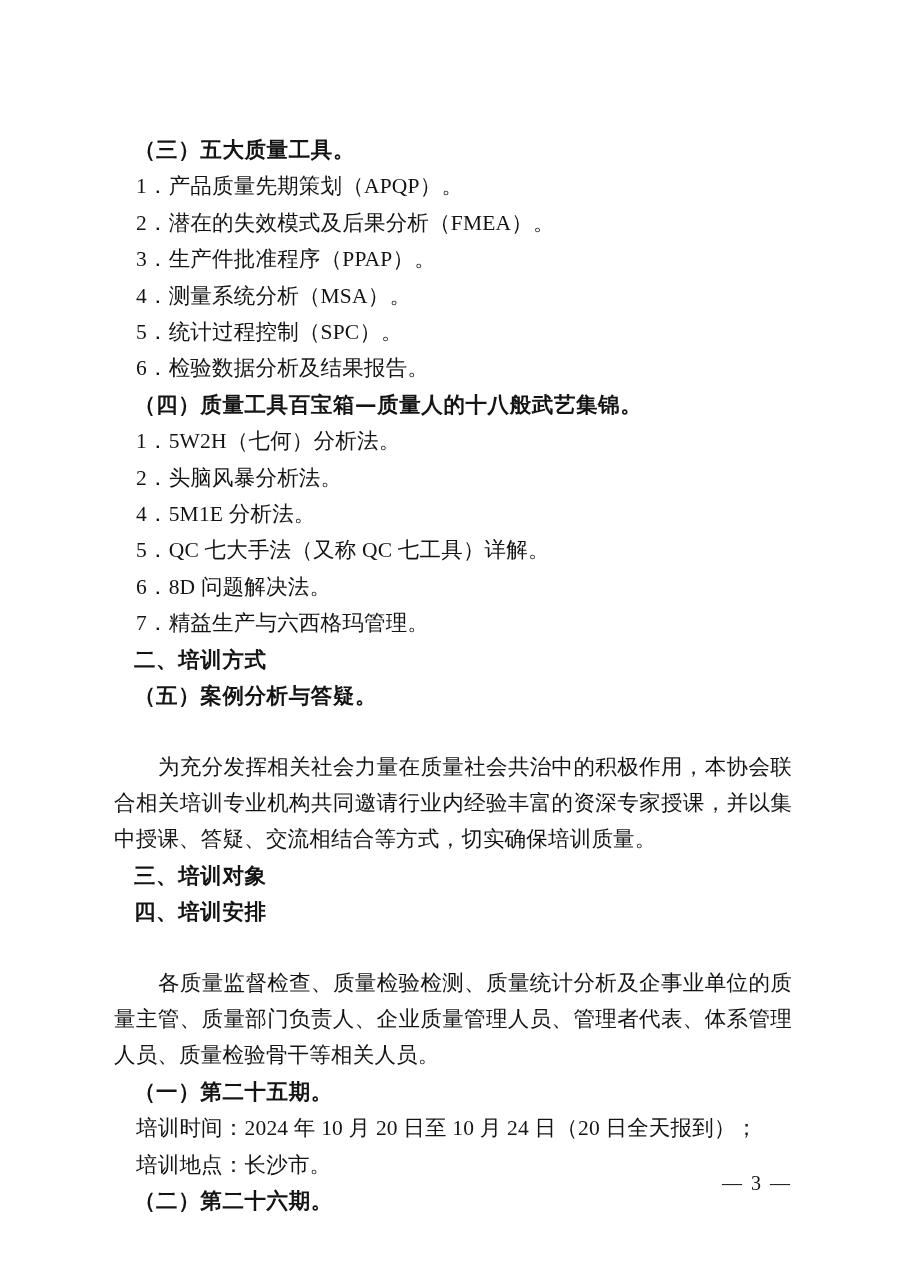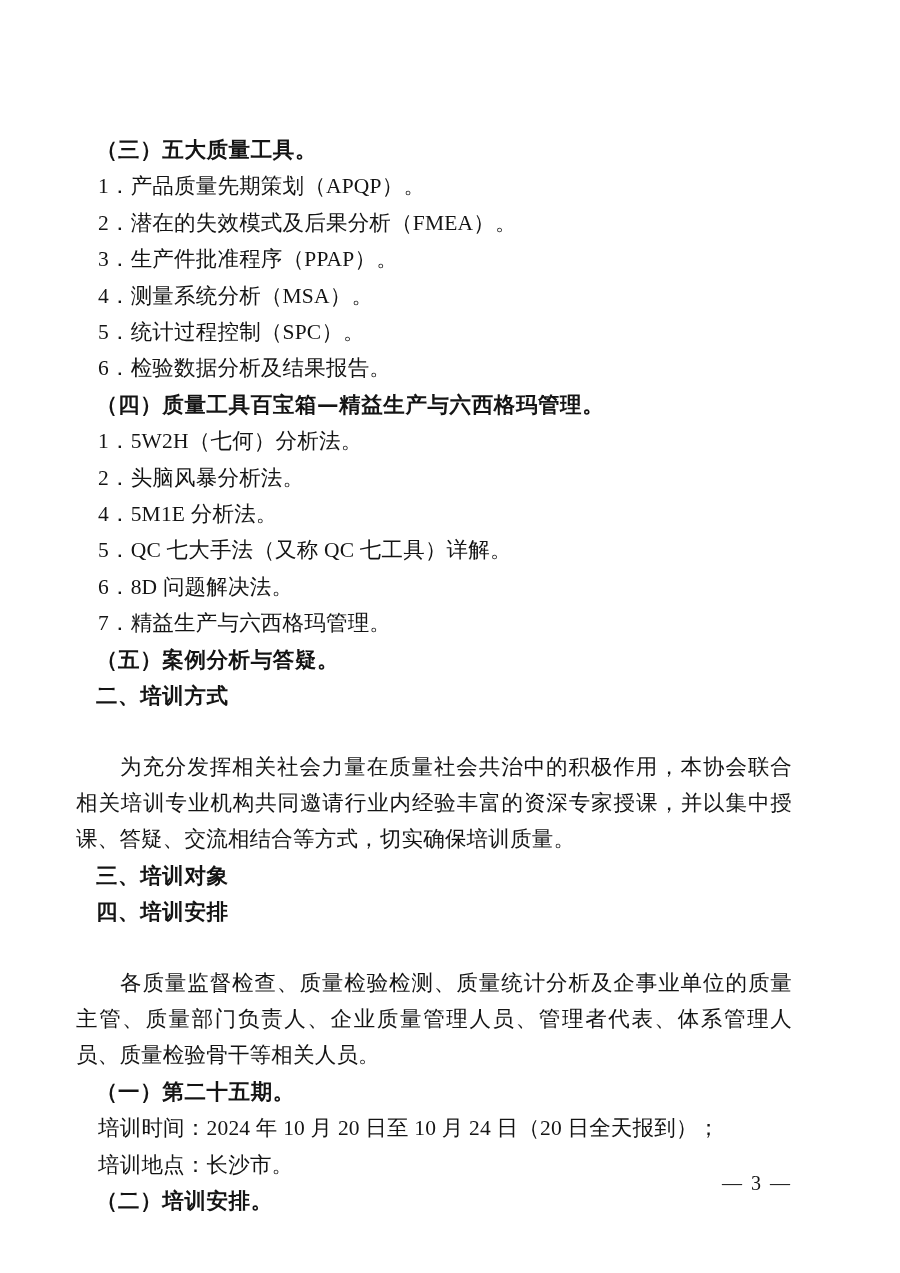--- a/index.html
+++ b/index.html
@@ -12,21 +12,21 @@
     background: #ffffff;
     font-family: "Liberation Serif", "DejaVu Serif", serif;
     color: #141414;
     overflow: hidden;
   }
   .page {
     position: relative;
     width: 900px;
     height: 1273px;
     box-sizing: border-box;
-    padding: 132px 108px 0 76px;
+    padding: 132px 108px 0 114px;
   }
   .doc-body {
     font-size: 21.5px;
     line-height: 36.4px;
     letter-spacing: 0.2px;
   }
   .line {
     white-space: pre-wrap;
   }
   .heading {
@@ -69,38 +69,38 @@
   <div class="doc-body">
 
     <div class="line sub-heading indent-head">（三）五大质量工具。</div>
     <div class="line indent-1">1．产品质量先期策划（APQP）。</div>
     <div class="line indent-1">2．潜在的失效模式及后果分析（FMEA）。</div>
     <div class="line indent-1">3．生产件批准程序（PPAP）。</div>
     <div class="line indent-1">4．测量系统分析（MSA）。</div>
     <div class="line indent-1">5．统计过程控制（SPC）。</div>
     <div class="line indent-1">6．检验数据分析及结果报告。</div>
 
-    <div class="line sub-heading indent-head">（四）质量工具百宝箱—精益生产与六西格玛管理。</div>
+    <div class="line sub-heading indent-head">（四）质量工具百宝箱—质量人的十八般武艺集锦。</div>
     <div class="line indent-1">1．5W2H（七何）分析法。</div>
     <div class="line indent-1">2．头脑风暴分析法。</div>
     <div class="line indent-1">4．5M1E 分析法。</div>
     <div class="line indent-1">5．QC 七大手法（又称 QC 七工具）详解。</div>
     <div class="line indent-1">6．8D 问题解决法。</div>
     <div class="line indent-1">7．精益生产与六西格玛管理。</div>
 
+    <div class="line heading indent-head">二、培训方式</div>
+
     <div class="line sub-heading indent-head">（五）案例分析与答疑。</div>
-
-    <div class="line heading indent-head">二、培训方式</div>
     <div class="line para">为充分发挥相关社会力量在质量社会共治中的积极作用，本协会联合相关培训专业机构共同邀请行业内经验丰富的资深专家授课，并以集中授课、答疑、交流相结合等方式，切实确保培训质量。</div>
 
     <div class="line heading indent-head">三、培训对象</div>
     <div class="line heading indent-head">四、培训安排</div>
 
     <div class="line para">各质量监督检查、质量检验检测、质量统计分析及企事业单位的质量主管、质量部门负责人、企业质量管理人员、管理者代表、体系管理人员、质量检验骨干等相关人员。</div>
     <div class="line sub-heading indent-head">（一）第二十五期。</div>
     <div class="line indent-1">培训时间：2024 年 10 月 20 日至 10 月 24 日（20 日全天报到）；</div>
     <div class="line indent-1">培训地点：长沙市。</div>
-    <div class="line sub-heading indent-head">（二）培训安排。</div>
+    <div class="line sub-heading indent-head">（二）第二十六期。</div>
 
   </div>
 
   <div class="pagenum">— 3 —</div>
 </div>
 
 </body></html>

